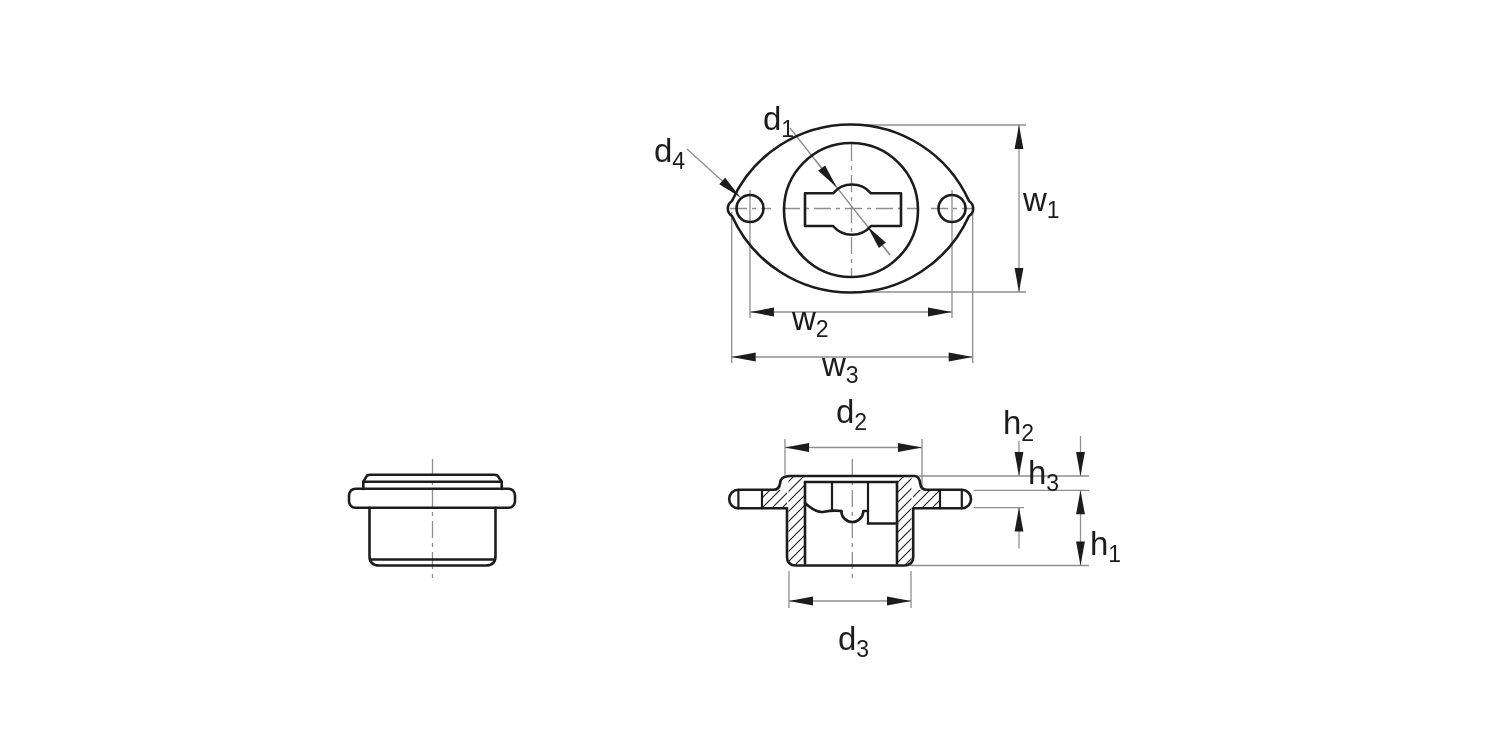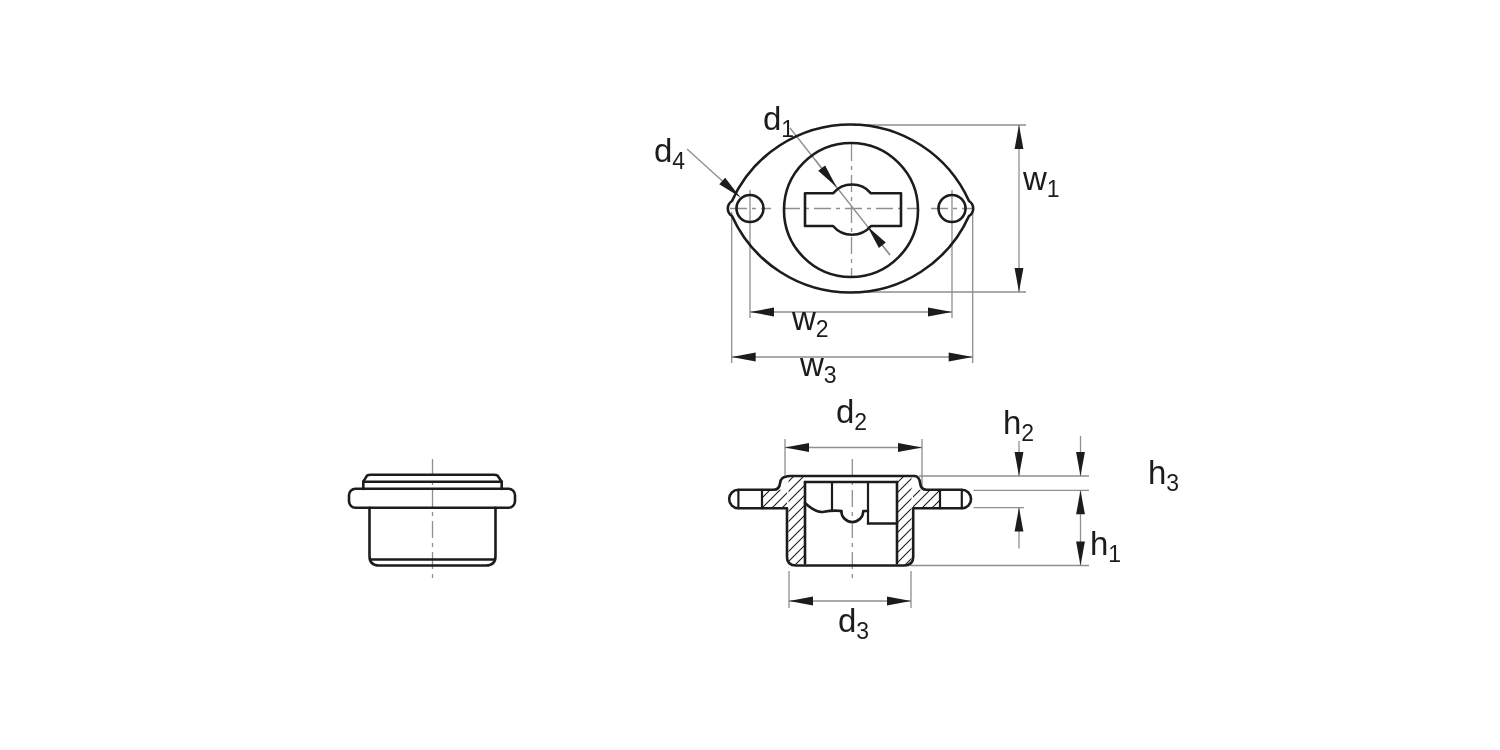--- a/index.html
+++ b/index.html
@@ -110,22 +110,22 @@
       <path class="thick" d="M805,482 V563.5 M897,482 V563.5"></path>
       <path class="med" d="M832,482 V510 M868,482 V523.5"></path>
       <path class="thick" d="M868,523.5 H897"></path>
       <path class="thick" d="M805,503 C812,509.5 818,513 824,511.8 C830,510.6 836,510.4 841.3,511"></path>
       <path class="thick" d="M841.3,511 A11,11 0 0 0 863.3,511 M863.3,511 H868"></path>
     </g>
   </svg>
 
   <span class="dim-label" style="left:763px;top:101.5px"><span>d</span><span class="sub">1</span></span>
   <span class="dim-label" style="left:654px;top:134px"><span>d</span><span class="sub">4</span></span>
-  <span class="dim-label" style="left:1023px;top:162px"><span>w</span><span class="sub">1</span></span>
+  <span class="dim-label" style="left:1023px;top:183px"><span>w</span><span class="sub">1</span></span>
   <span class="dim-label" style="left:792px;top:301.5px"><span>w</span><span class="sub">2</span></span>
-  <span class="dim-label" style="left:800px;top:347.5px"><span>w</span><span class="sub">3</span></span>
+  <span class="dim-label" style="left:822px;top:347.5px"><span>w</span><span class="sub">3</span></span>
   <span class="dim-label" style="left:836px;top:395px"><span>d</span><span class="sub">2</span></span>
-  <span class="dim-label" style="left:838px;top:604px"><span>d</span><span class="sub">3</span></span>
+  <span class="dim-label" style="left:838px;top:622px"><span>d</span><span class="sub">3</span></span>
   <span class="dim-label" style="left:1003px;top:406px"><span>h</span><span class="sub">2</span></span>
-  <span class="dim-label" style="left:1148px;top:455.5px"><span>h</span><span class="sub">3</span></span>
+  <span class="dim-label" style="left:1028px;top:455.5px"><span>h</span><span class="sub">3</span></span>
   <span class="dim-label" style="left:1090px;top:527px"><span>h</span><span class="sub">1</span></span>
 
 </div>
 
 </body></html>

